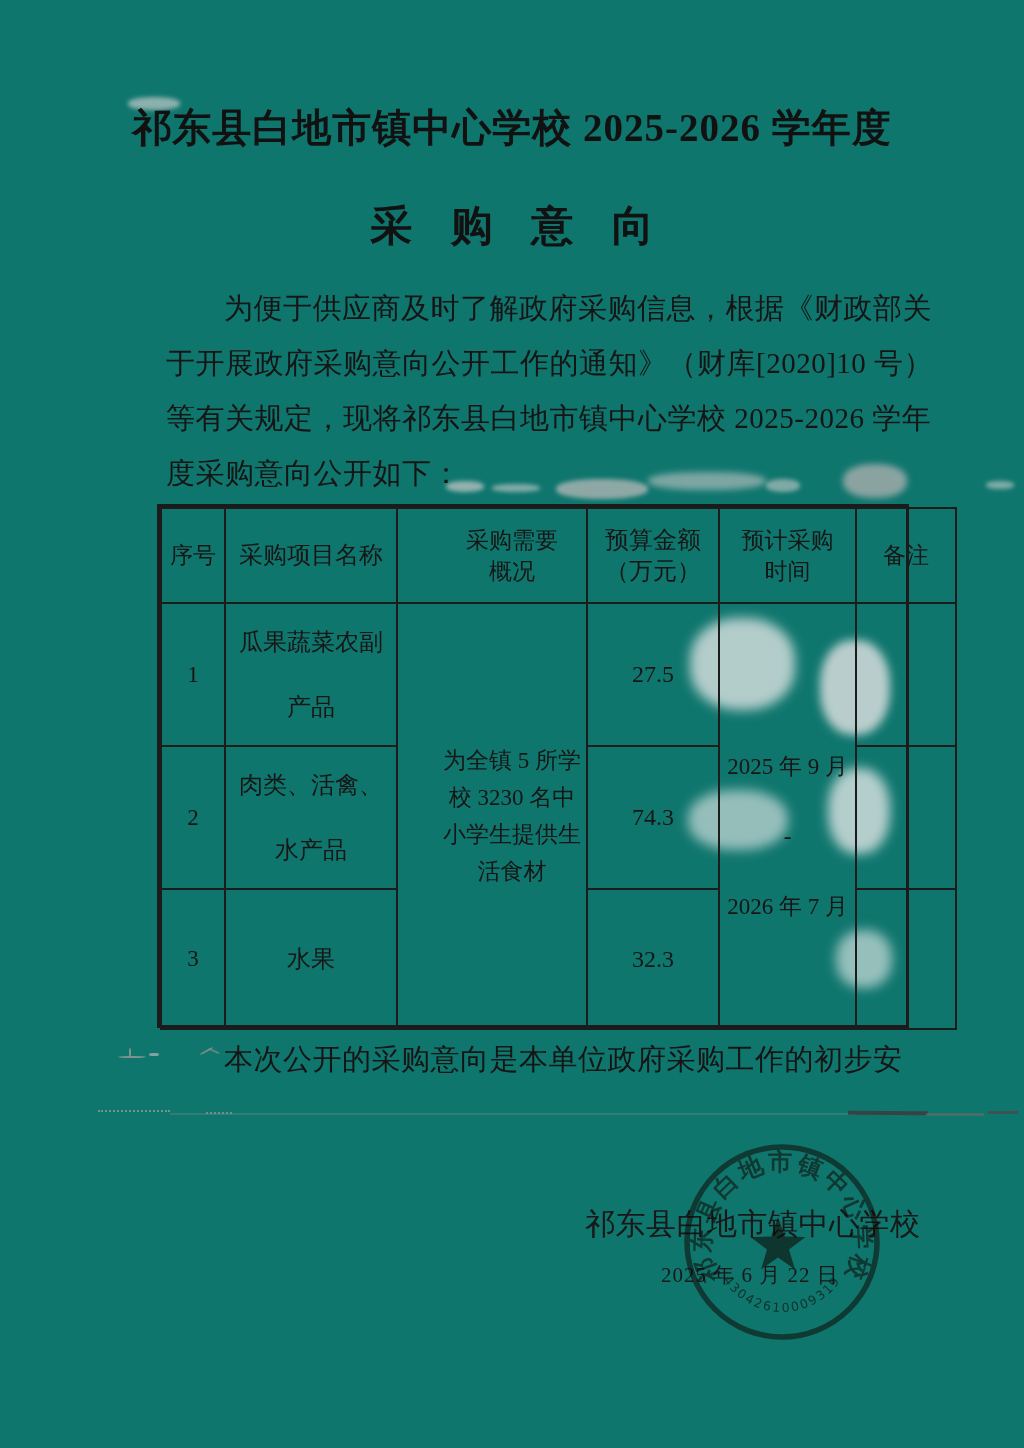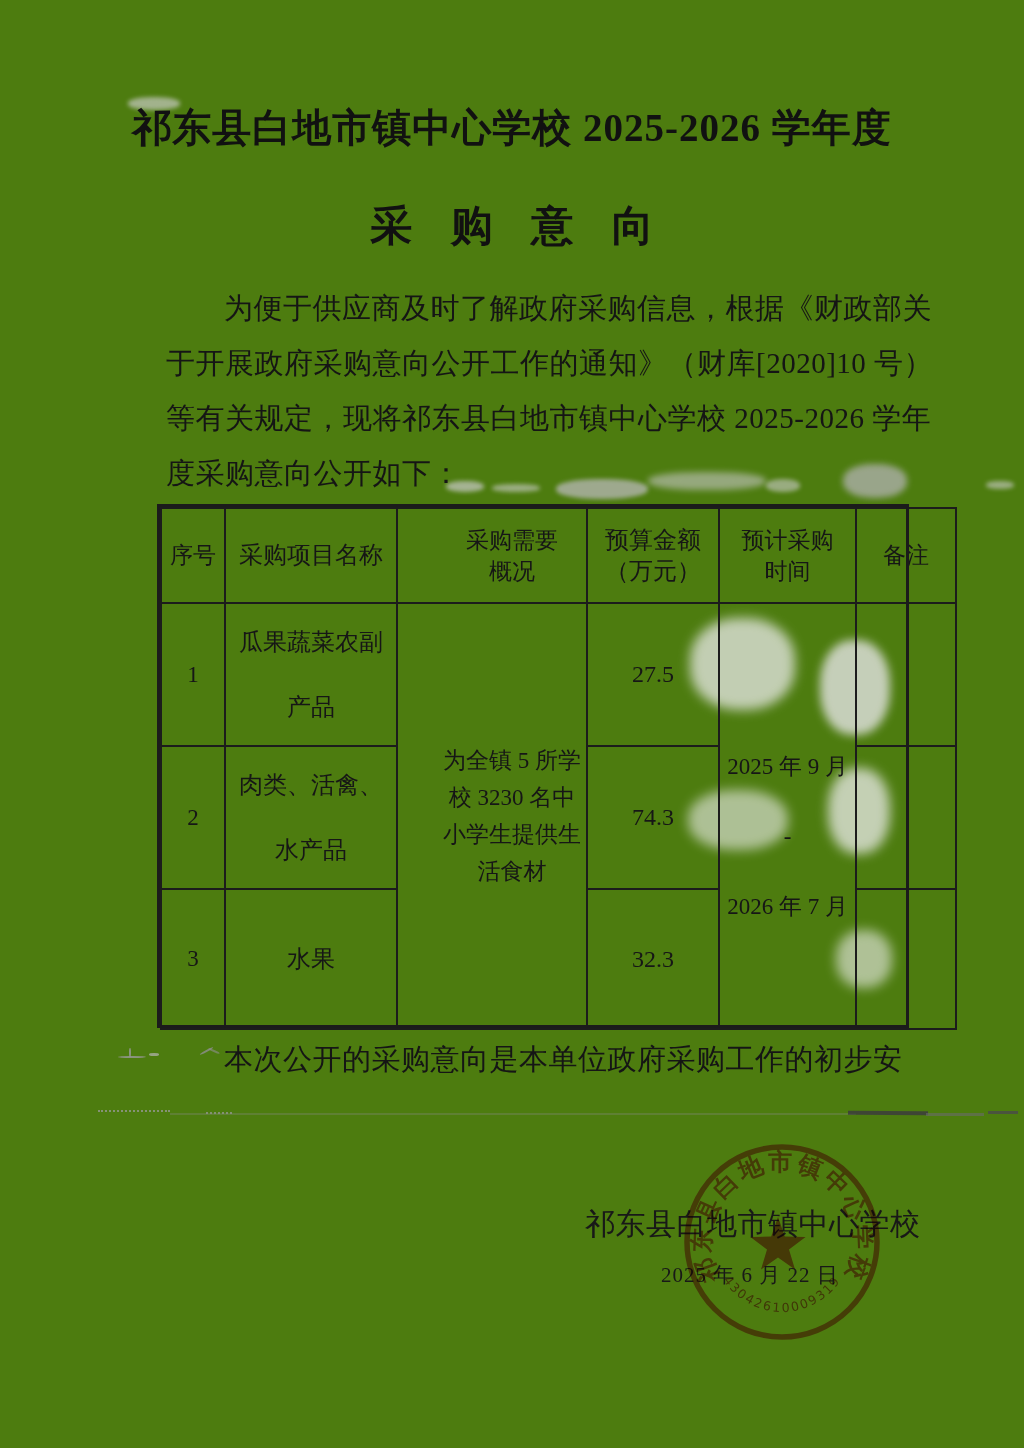--- a/index.html
+++ b/index.html
@@ -1,20 +1,20 @@
 <!DOCTYPE html>
 <html><head>
 <meta charset="utf-8">
 <style>
   html,body{margin:0;padding:0;background:#e8e8e6;}
   #page{
     position:relative;
     width:1024px;height:1448px;
     margin:0 auto;
-    background:#4d7c0f;
+    background:#0f766e;
     overflow:hidden;
     font-family:"Liberation Serif","DejaVu Serif",serif;
     color:#1a1a1a;
   }
   .abs{position:absolute;}
   
   .title1{
     left:0;top:101px;width:1024px;
     text-align:center;
     font-size:39px;font-weight:bold;letter-spacing:1px;

